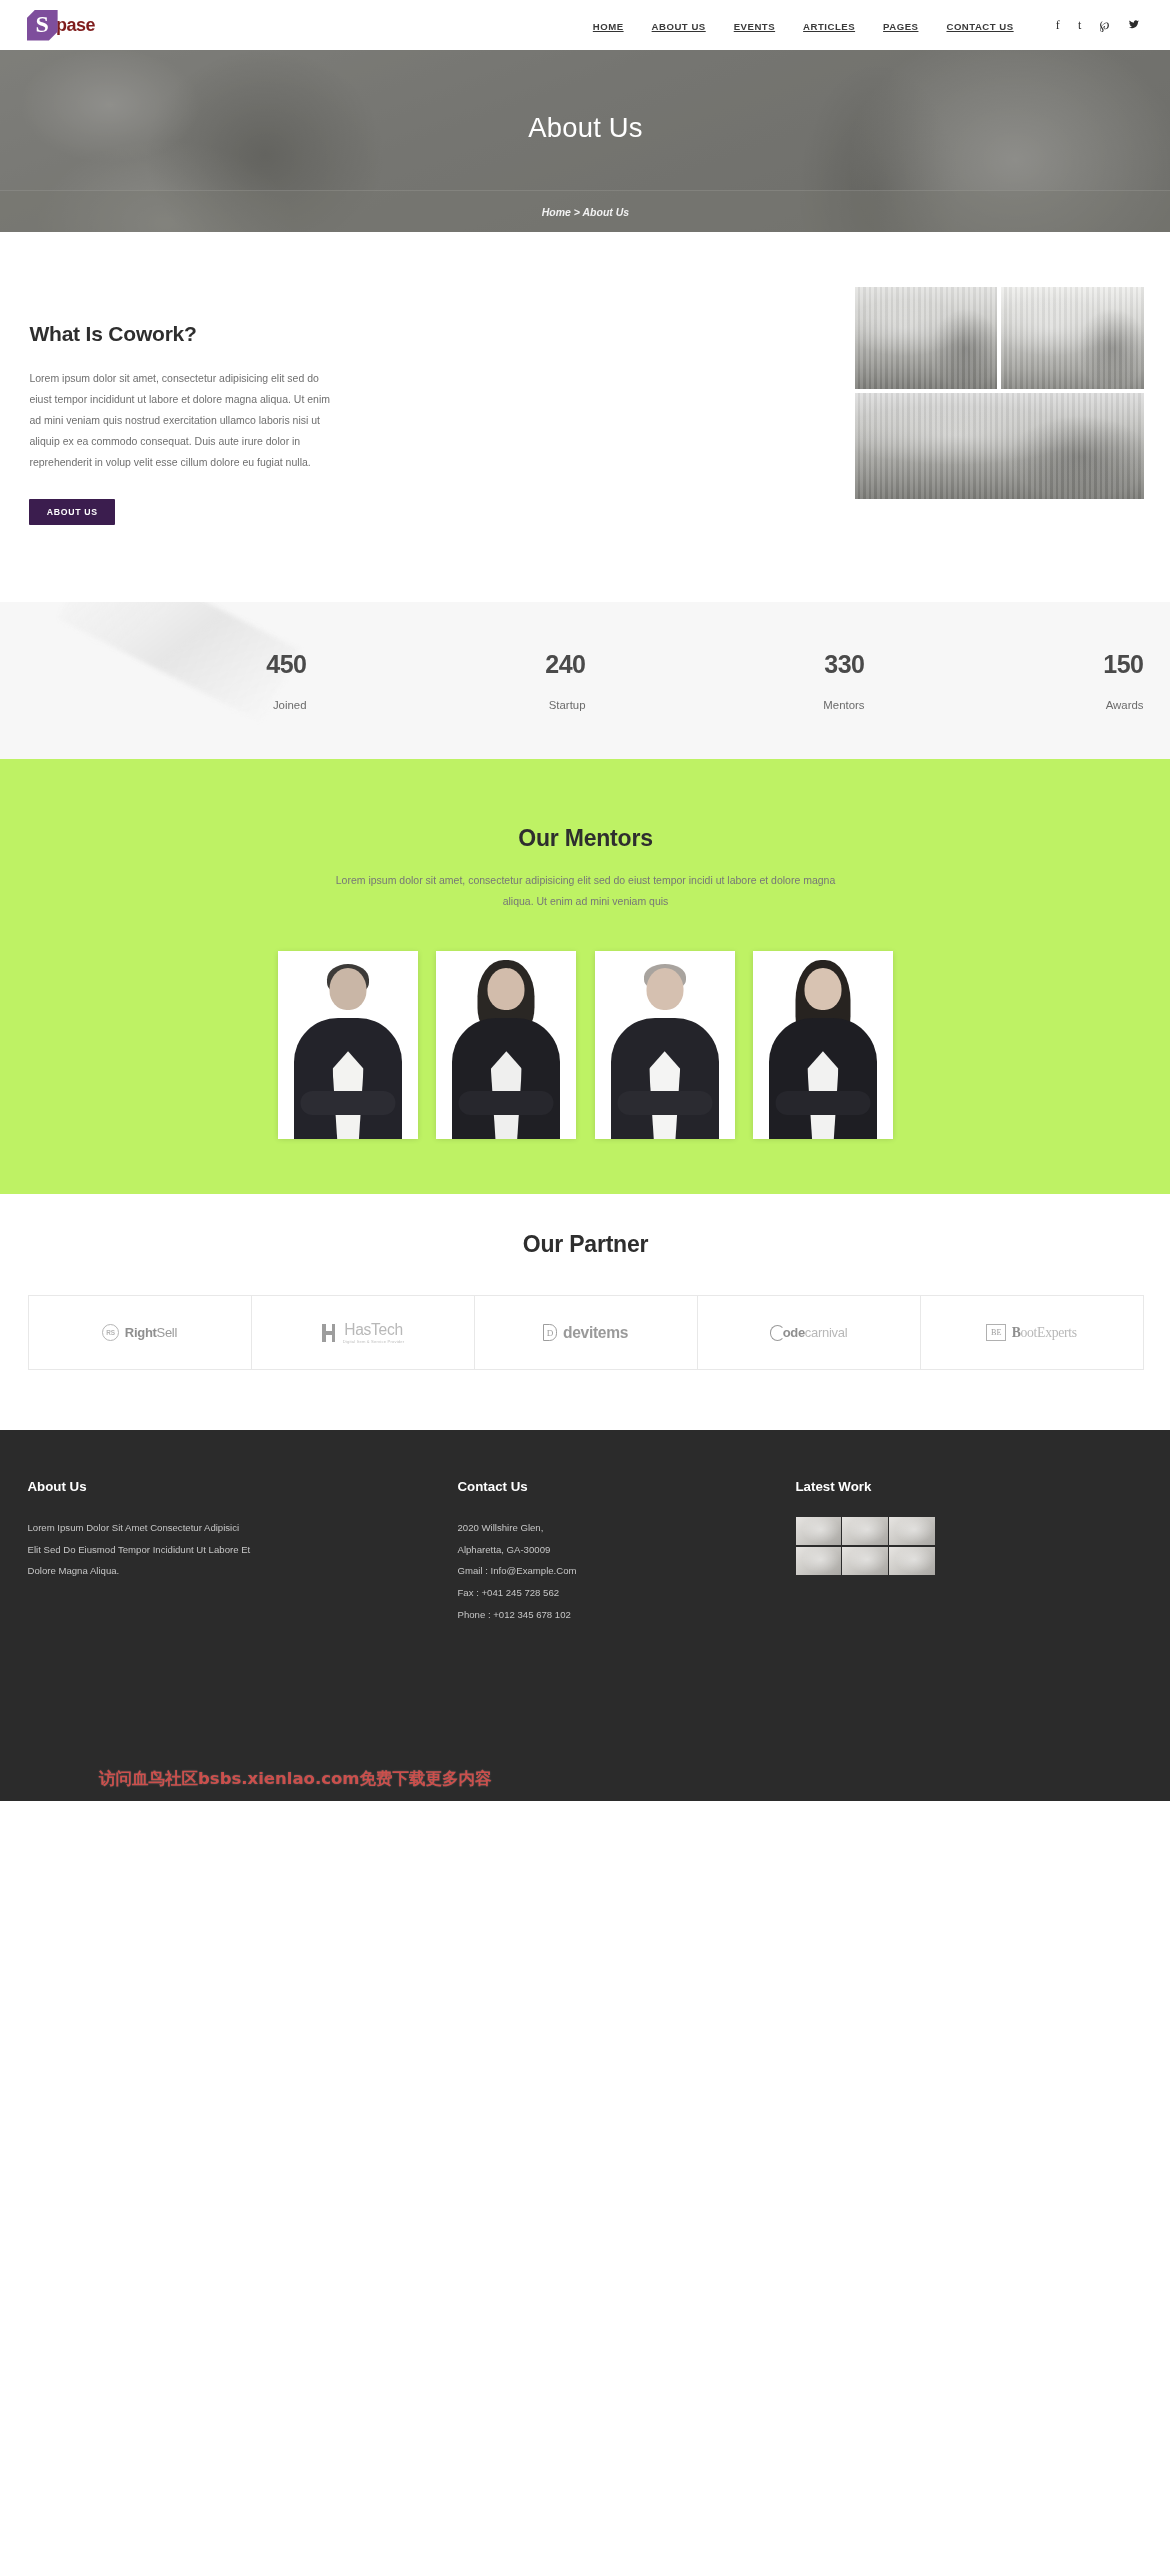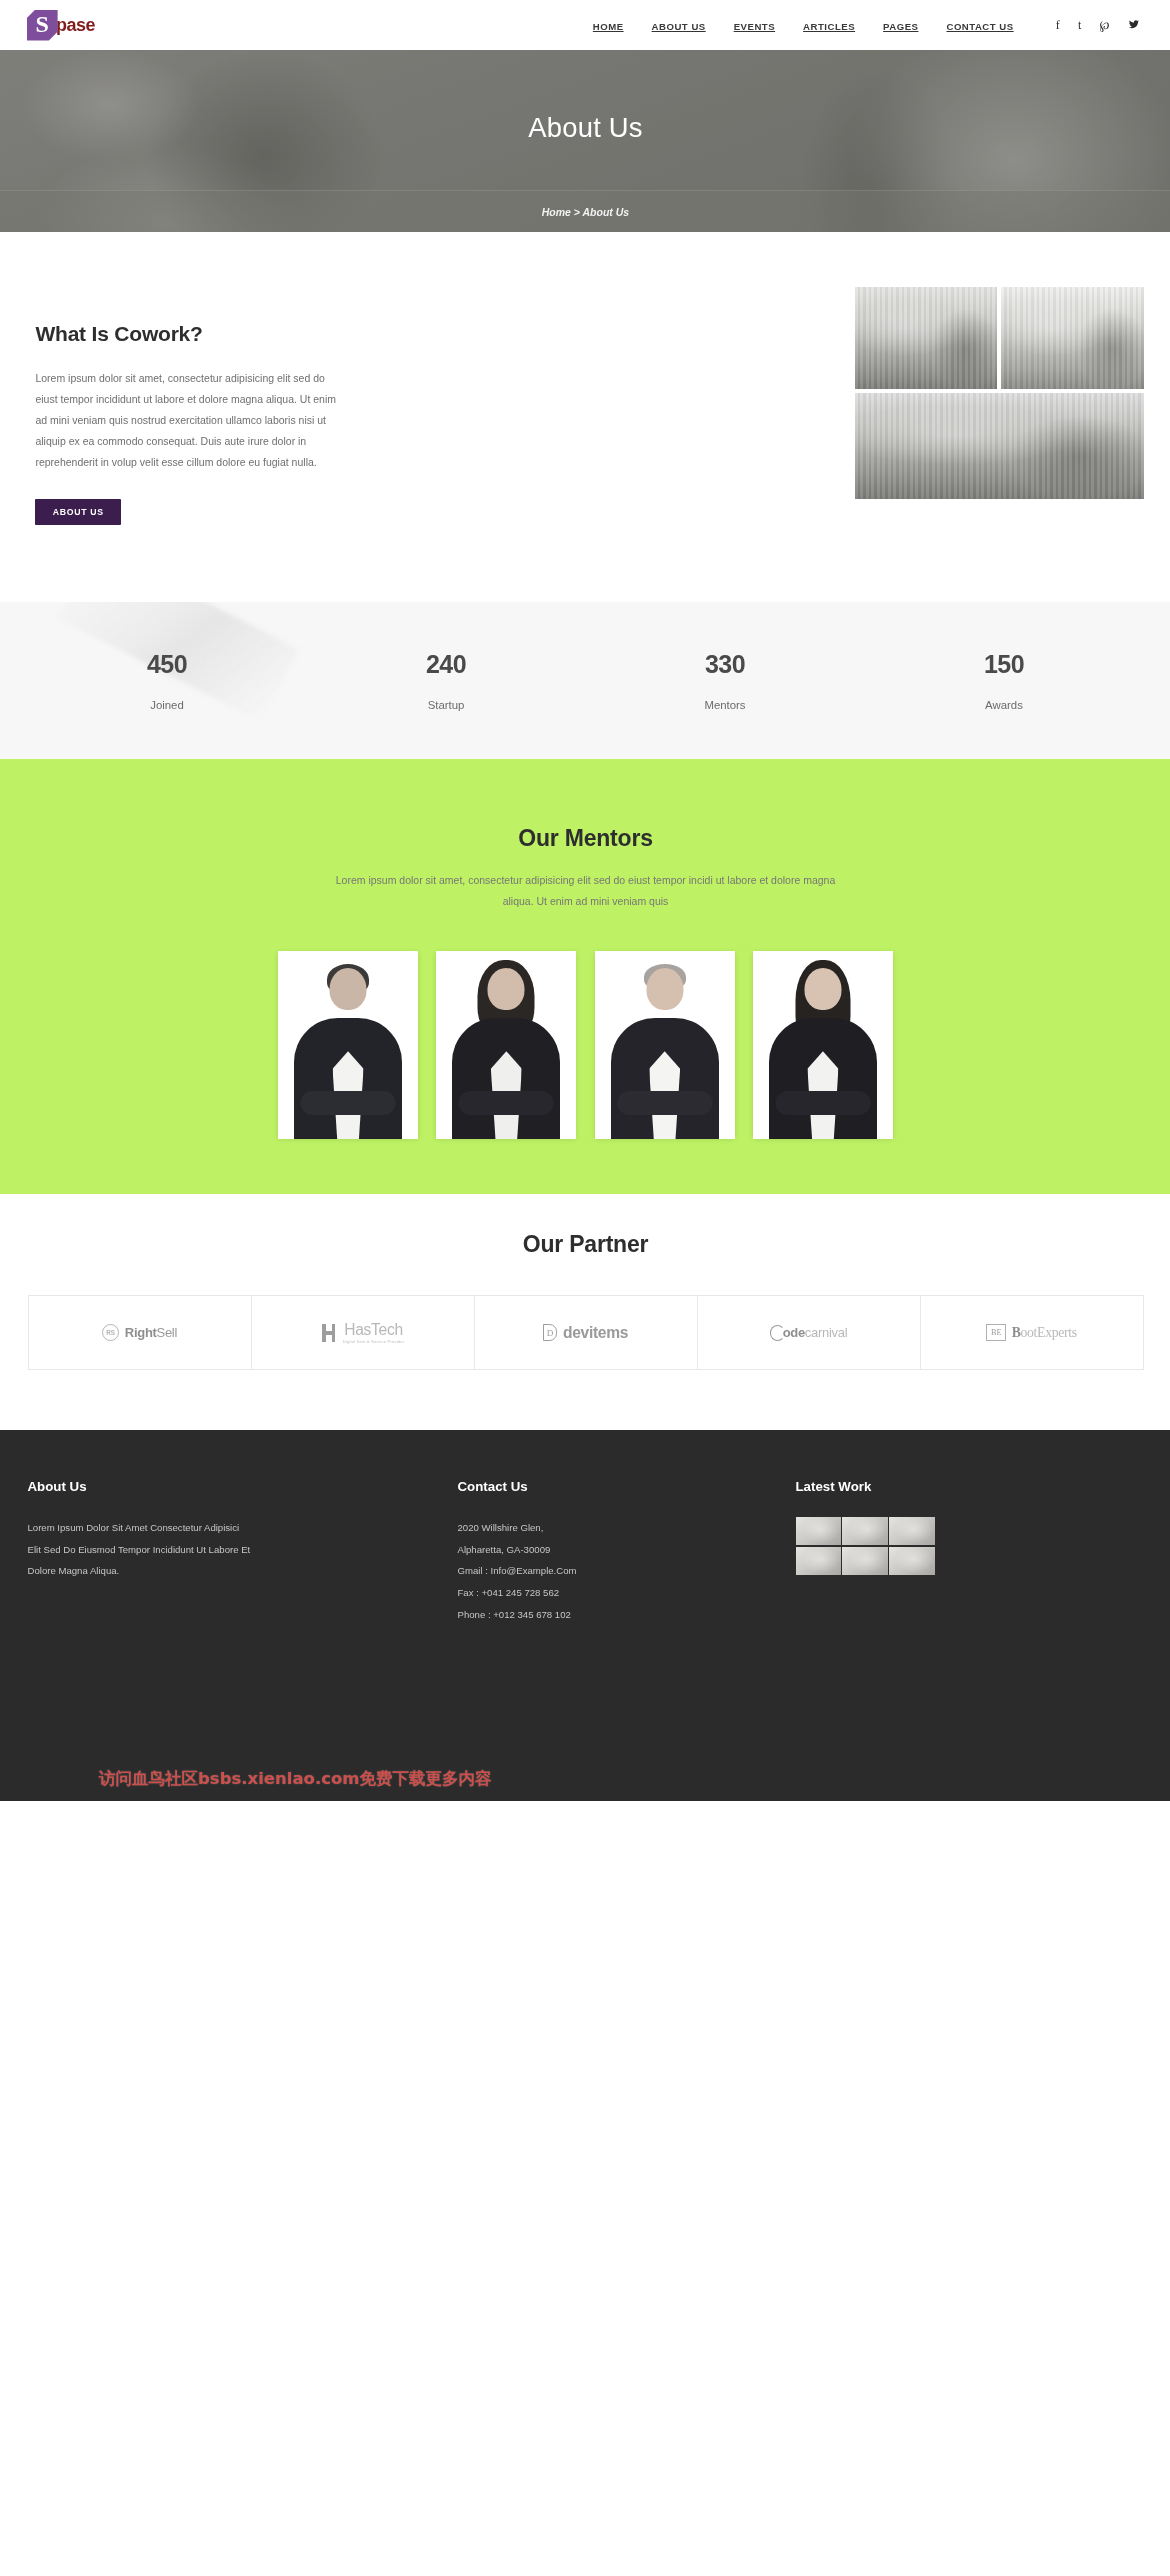--- a/index.html
+++ b/index.html
@@ -86,21 +86,21 @@
     background: rgba(120,120,114,0.45);
     border-top: 0.9px solid rgba(255,255,255,0.10);
     display: flex; align-items: center; justify-content: center;
   }
   .breadcrumb {
     font-size: 10.5px; font-style: italic; color: #f2f2f2; font-weight: bold;
   }
 
   
   .cowork {
-    padding: 55px 0 77px 8px;
+    padding: 55px 0 77px 2px;
     display: flex; gap: 0;
   }
   .cowork-left { width: 302px; margin-left: 27.4px; padding-top: 35px; }
   .cowork-title {
     font-size: 21px; font-weight: bold; color: #2e2e2e;
     margin-bottom: 22px; letter-spacing: -0.2px;
   }
   .cowork-text {
     font-size: 10.5px; line-height: 2.0; color: #6f6f6f;
   }
@@ -145,21 +145,21 @@
   }
   .counters::before {
     content:""; position:absolute; left:64px; top:-9.1px;
     width: 229px; height: 82px;
     background: linear-gradient(115deg, rgba(255,255,255,0) 0%, #ededed 40%, #e6e6e6 55%, rgba(255,255,255,0) 100%);
     transform: rotate(27deg); filter: blur(2.7px);
   }
   .counters-inner {
     display: flex; width: 1116px; margin: 0 auto; position: relative; z-index: 2;
   }
-  .counter { flex: 1; text-align: center; }
+  .counter { flex: 1; text-align: right; }
   .counter-num {
     font-size: 25px; font-weight: bold; color: #4a4a4a; letter-spacing: -0.5px;
   }
   .counter-label {
     font-size: 11.4px; color: #6b6b6b; margin-top: 20px;
   }
 
   
   .mentors { padding: 66px 0 55px 0; background:#bef264; }
   .section-title {

